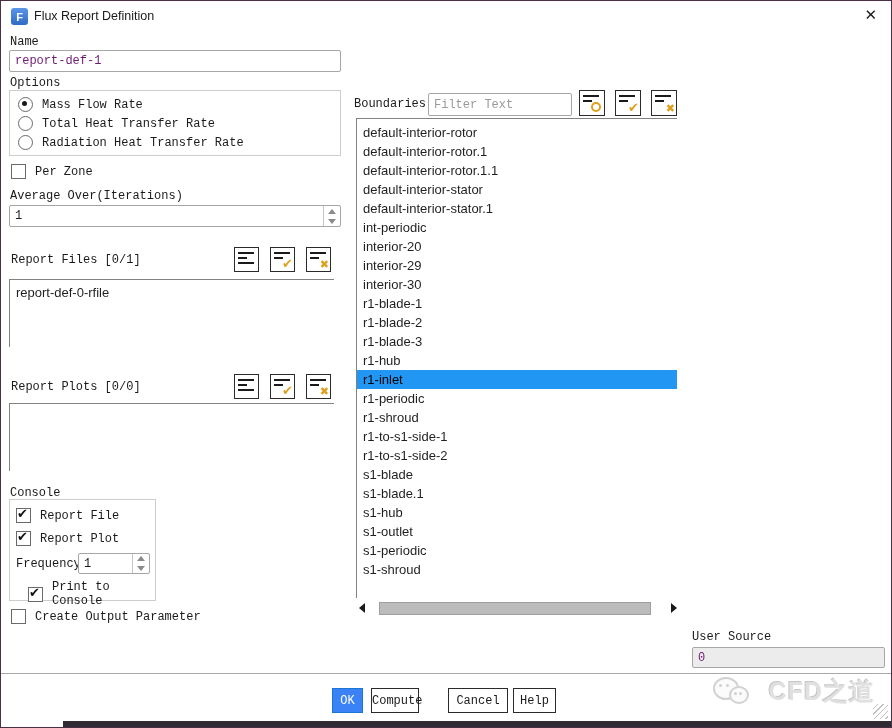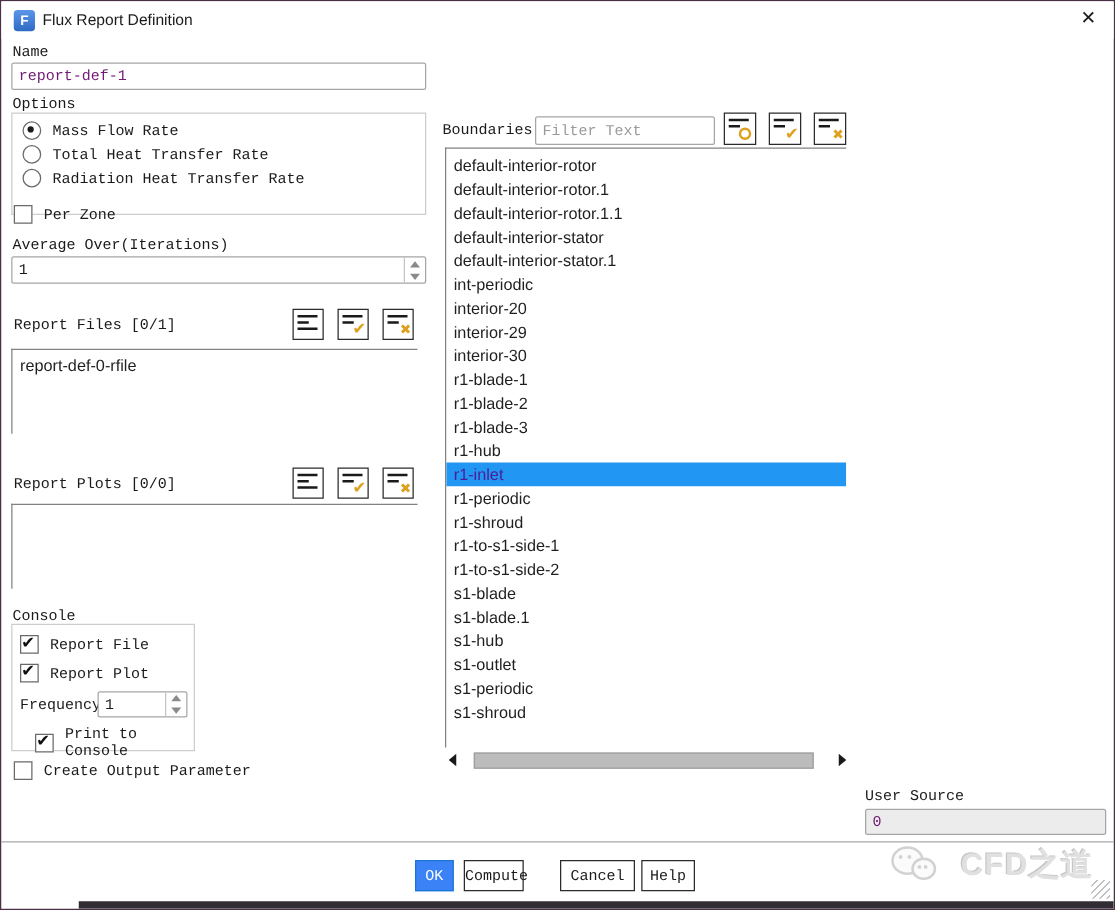--- a/index.html
+++ b/index.html
@@ -58,21 +58,21 @@
   .glyph { position:absolute; right:1px; bottom:-1px; color:#dfa01d; font-weight:bold; }
   .glyph.check::after { content:"\2714"; font-size:13px; }
   .glyph.x::after { content:"\2716"; font-size:11px; }
   .glyph.circ { right:3px; bottom:3px; width:6px; height:6px; border:2.5px solid #dfa01d; border-radius:50%; }
 
   
   .listbox { position:absolute; box-sizing:border-box; border-top:1px solid #828282;
     border-left:1px solid #828282; background:#fff; overflow:hidden; padding-top:3px; }
   .list-item { height:19px; line-height:19px; padding-left:6px; font-size:13px; color:#1f1f1f;
     font-family:"Liberation Sans","DejaVu Sans",sans-serif; white-space:pre; }
-  .list-item.selected { background:#2196f3; color:#4c1d95; }
+  .list-item.selected { background:#2196f3; color:#000000; }
 
   
   .hscroll { position:absolute; display:flex; align-items:center; }
   .arrL { width:0; height:0; border-top:5px solid transparent; border-bottom:5px solid transparent;
     border-right:6px solid #1a1a1a; flex:none; }
   .arrR { width:0; height:0; border-top:5px solid transparent; border-bottom:5px solid transparent;
     border-left:6px solid #1a1a1a; flex:none; }
   .track { flex:1; height:13px; margin:0 6px; position:relative; }
   .thumb { position:absolute; left:8px; top:0; width:272px; height:13px; background:#bcbcbc;
     border:1px solid #9e9e9e; box-sizing:border-box; }
@@ -111,21 +111,21 @@
       <span>F</span>
     </div>
     <div class="win-title">Flux Report Definition</div>
     <div class="close-x">✕</div>
   </div>
 
   <div class="lbl mono" style="left:9px;top:34px">Name</div>
   <input class="textbox" style="left: 8px; top: 49px; width: 332px; height: 22px;" value="report-def-1">
 
   <div class="lbl mono" style="left:9px;top:75px">Options</div>
-  <div class="groupbox" style="left:8px;top:89px;width:332px;height:82px">
+  <div class="groupbox" style="left:8px;top:89px;width:332px;height:66px">
     <div class="opt-row" style="left:8px;top:6px">
       <span class="radio on"></span>
       <span class="mono">Mass Flow Rate</span>
     </div>
     <div class="opt-row" style="left:8px;top:44px">
       <span class="radio"></span>
       <span class="mono">Radiation Heat Transfer Rate</span>
     </div>
     <div class="opt-row" style="left:8px;top:25px">
       <span class="radio"></span>

